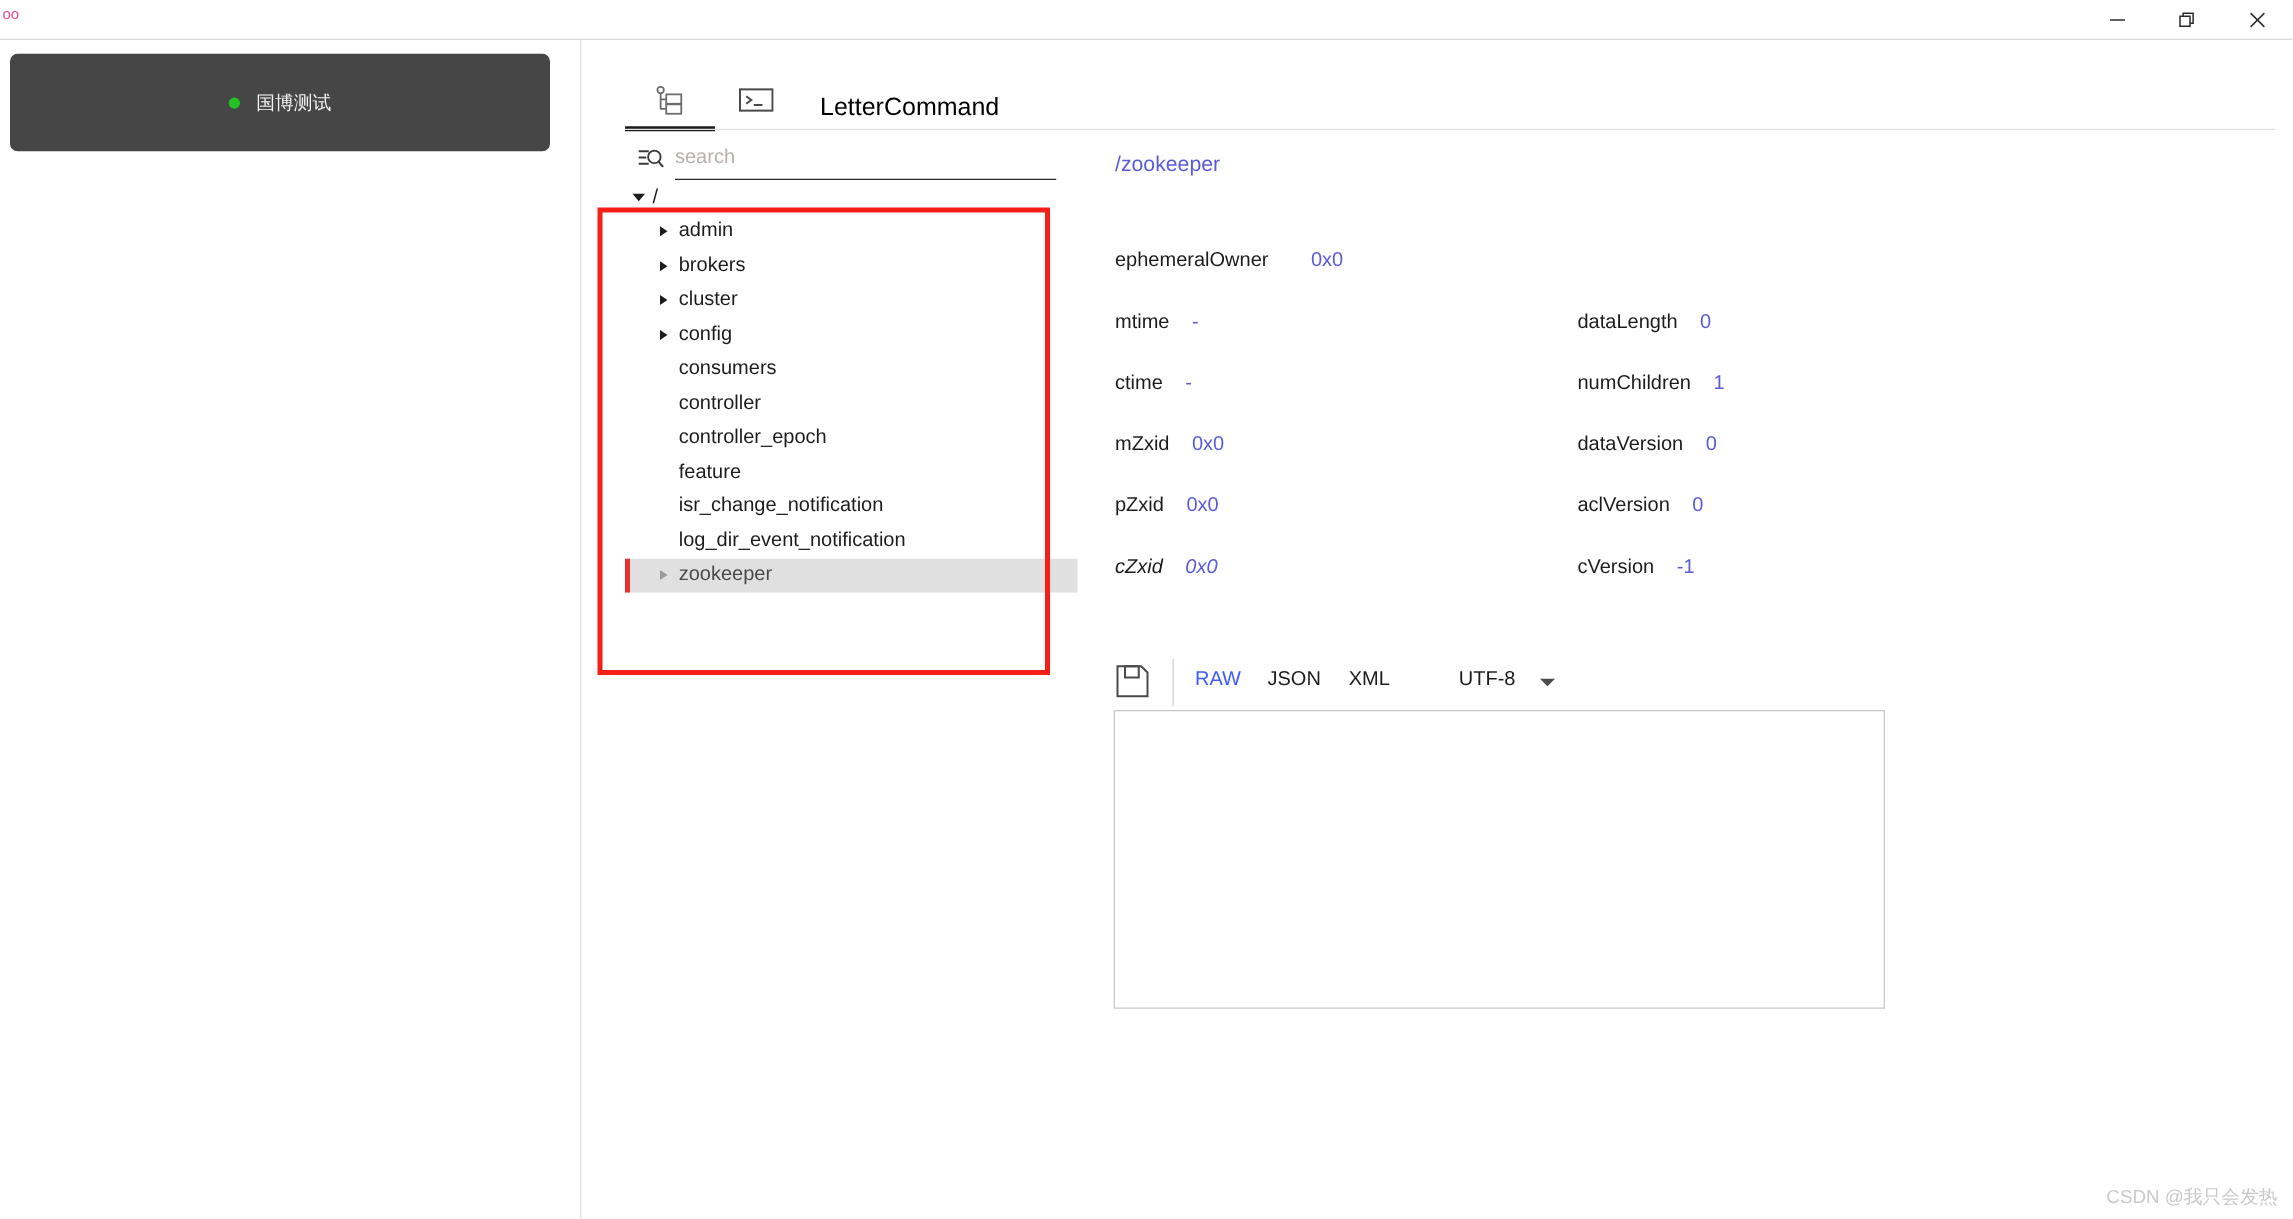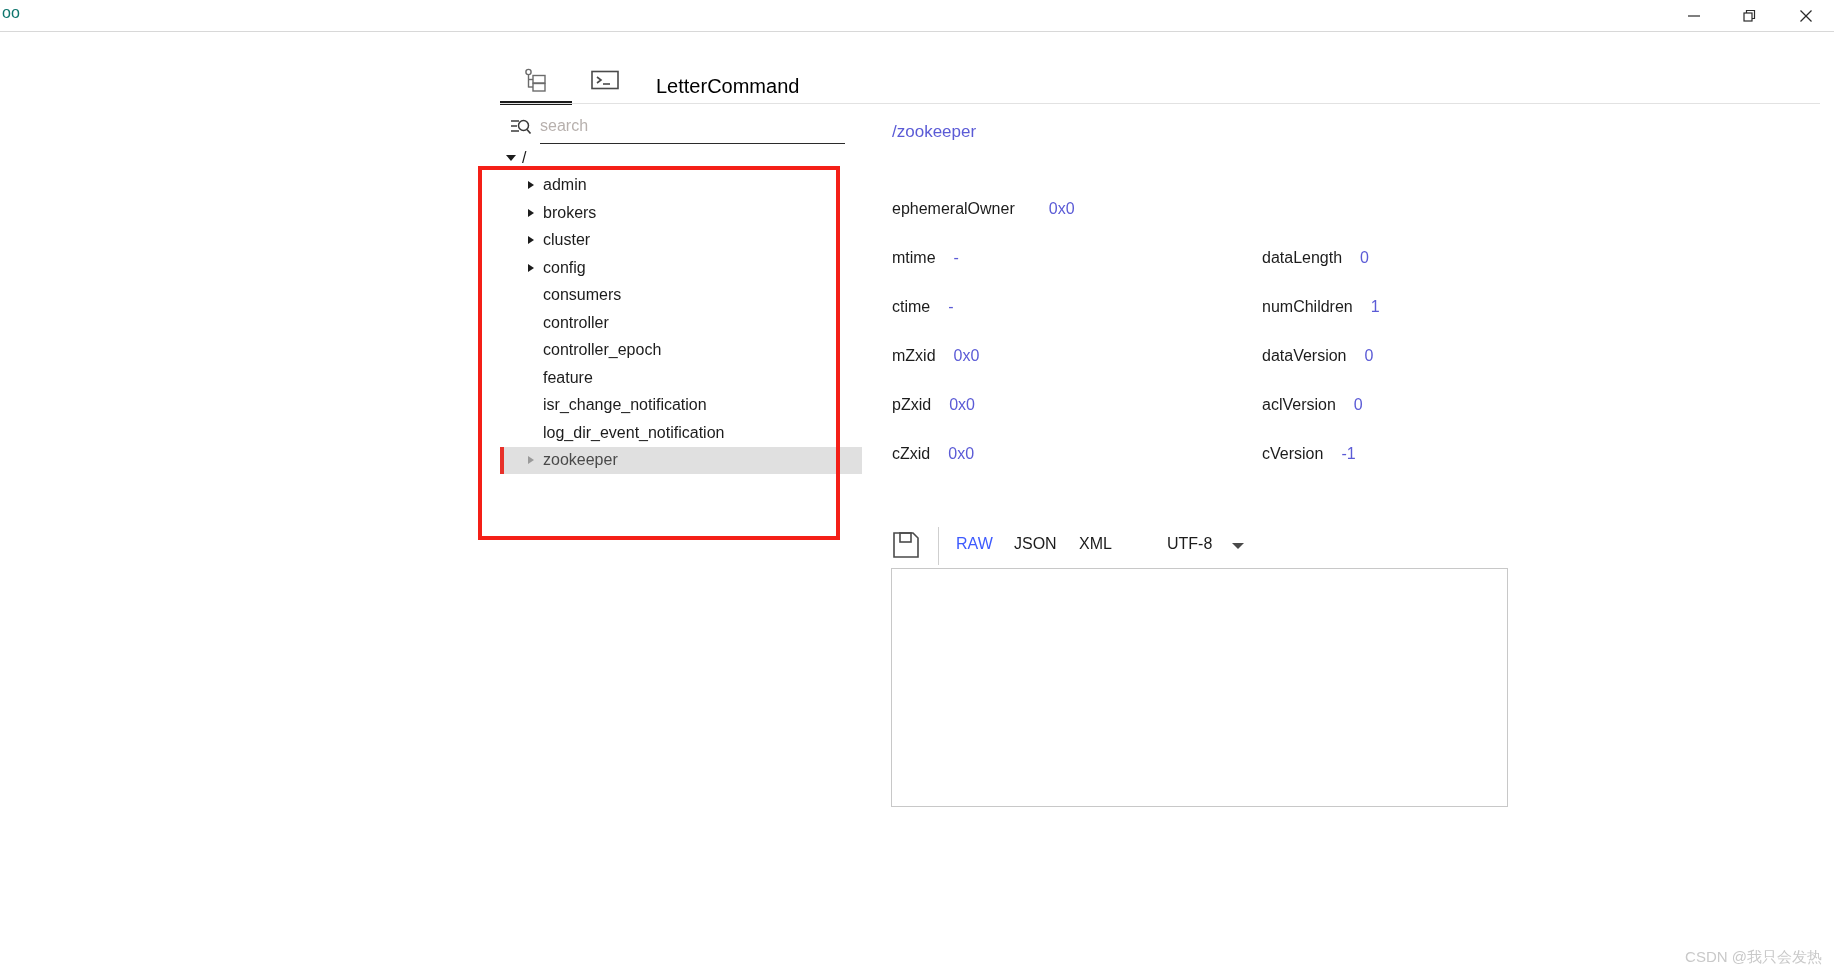--- a/index.html
+++ b/index.html
@@ -11,21 +11,21 @@
   }
   #app { position: relative; width: 1834px; height: 975px; background:#fff; }
 
   
   .titlebar {
     position: absolute; top: 0; left: 0; width: 1834px; height: 32px;
     background: #ffffff; border-bottom: 1px solid #d8d8d8;
   }
   .titlebar-text {
     position: absolute; left: 2px; top: 4px;
-    font-size: 16px; color: #0f766e; letter-spacing: 0px;
+    font-size: 12px; color: #ec4899; letter-spacing: 0px;
   }
   .wincontrols { position: absolute; right: 0; top: 0; height: 31px; display: flex; }
   .winbtn {
     width: 56px; height: 31px; display: flex; align-items: center; justify-content: center;
     color: #2b2b2b;
   }
   .winbtn svg { display:block; }
 
   
   .leftpane {
@@ -166,20 +166,26 @@
       </div>
       <div class="winbtn">
         <svg width="14" height="14" viewBox="0 0 14 14">
           <line x1="1.5" y1="1.5" x2="12.5" y2="12.5" stroke="#2b2b2b" stroke-width="1.2"></line>
           <line x1="12.5" y1="1.5" x2="1.5" y2="12.5" stroke="#2b2b2b" stroke-width="1.2"></line>
         </svg>
       </div>
     </div>
   </div>
 
+  <div class="leftpane">
+    <div class="conn-card">
+      <span class="conn-dot"></span>
+      <span class="conn-name">国博测试</span>
+    </div>
+  </div>
 
   <div class="mainpane">
 
     <div class="tabstrip">
       <div class="tab tab-tree active">
         <svg width="26" height="28" viewBox="0 0 26 28">
           <circle cx="5.5" cy="6" r="2.6" fill="none" stroke="#6b6b6b" stroke-width="1.4"></circle>
           <line x1="5.5" y1="8.6" x2="5.5" y2="21.5" stroke="#6b6b6b" stroke-width="1.4"></line>
           <line x1="5.5" y1="13.5" x2="10" y2="13.5" stroke="#6b6b6b" stroke-width="1.4"></line>
           <line x1="5.5" y1="21" x2="10" y2="21" stroke="#6b6b6b" stroke-width="1.4"></line>
@@ -279,21 +285,21 @@
         <span class="prop-val dash">-</span>
       </div>
       <div class="prop" style="left:0; top:235px;">
         <span class="prop-key">mZxid</span>
         <span class="prop-val">0x0</span>
       </div>
       <div class="prop" style="left:0; top:284px;">
         <span class="prop-key">pZxid</span>
         <span class="prop-val">0x0</span>
       </div>
-      <div class="prop" style="left:0; top:333px;">
+      <div class="prop" style="left:0; top:333px;font-style:italic;">
         <span class="prop-key">cZxid</span>
         <span class="prop-val">0x0</span>
       </div>
 
       <div class="prop" style="left:370px; top:137px;">
         <span class="prop-key">dataLength</span>
         <span class="prop-val">0</span>
       </div>
       <div class="prop" style="left:370px; top:186px;">
         <span class="prop-key">numChildren</span>

